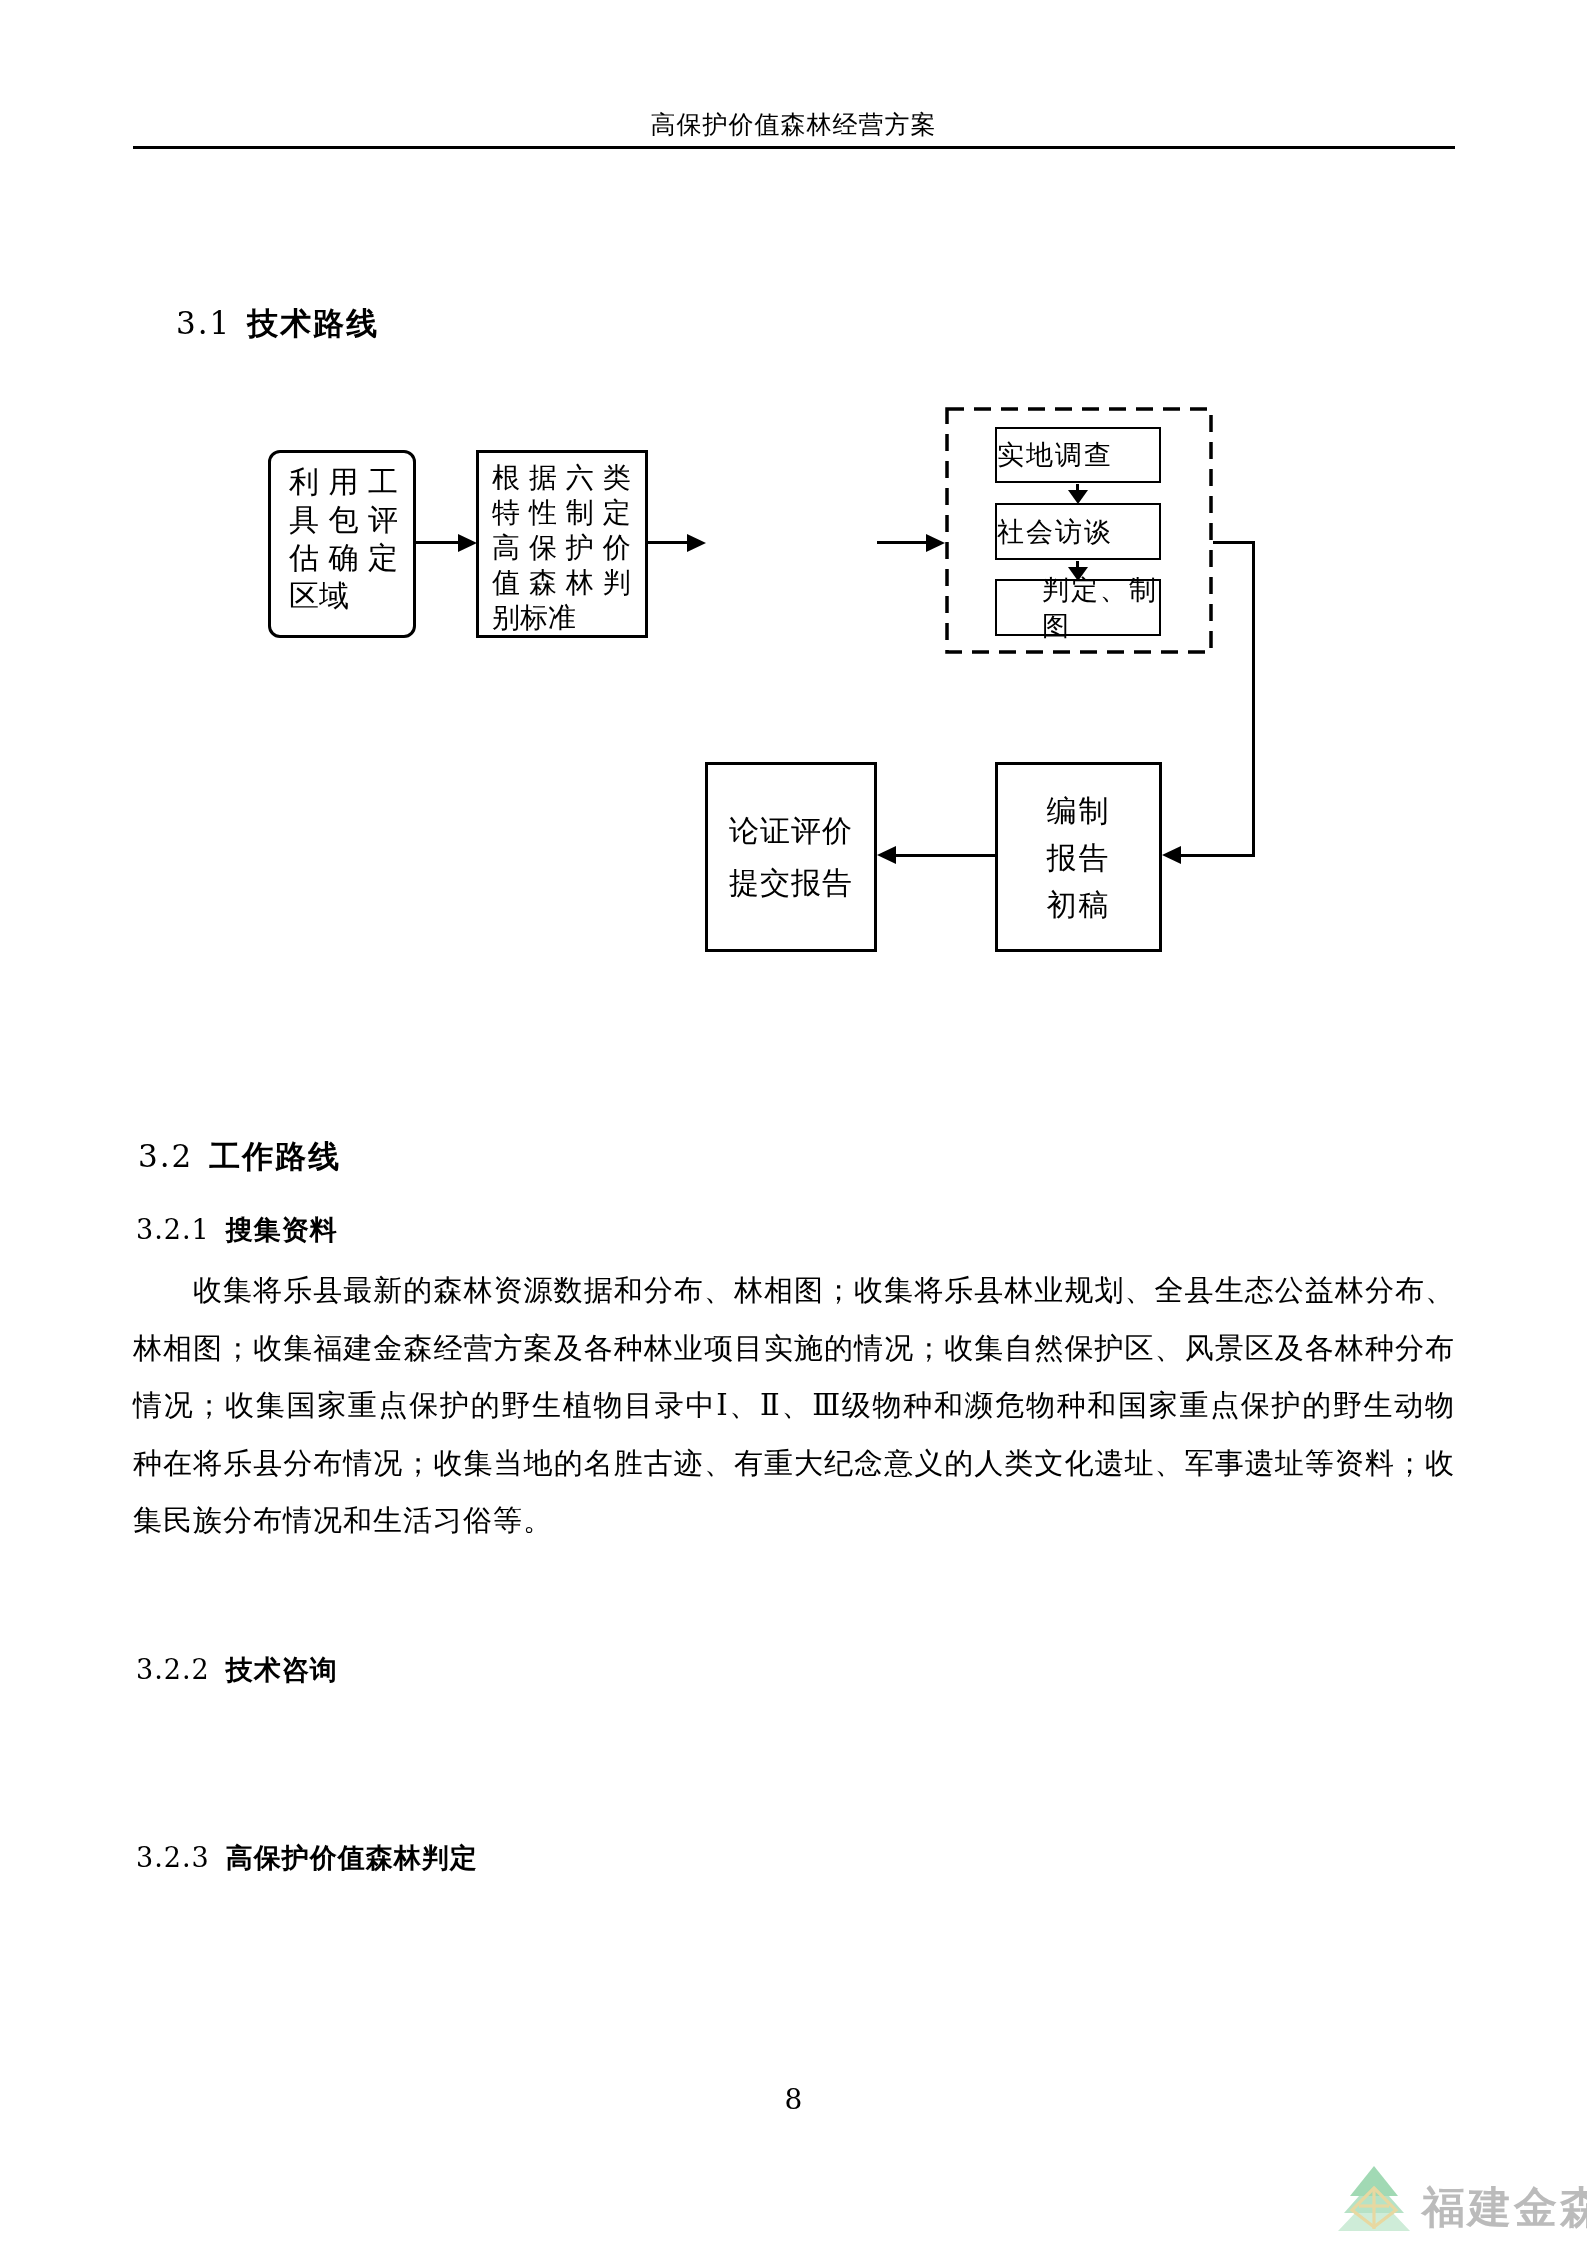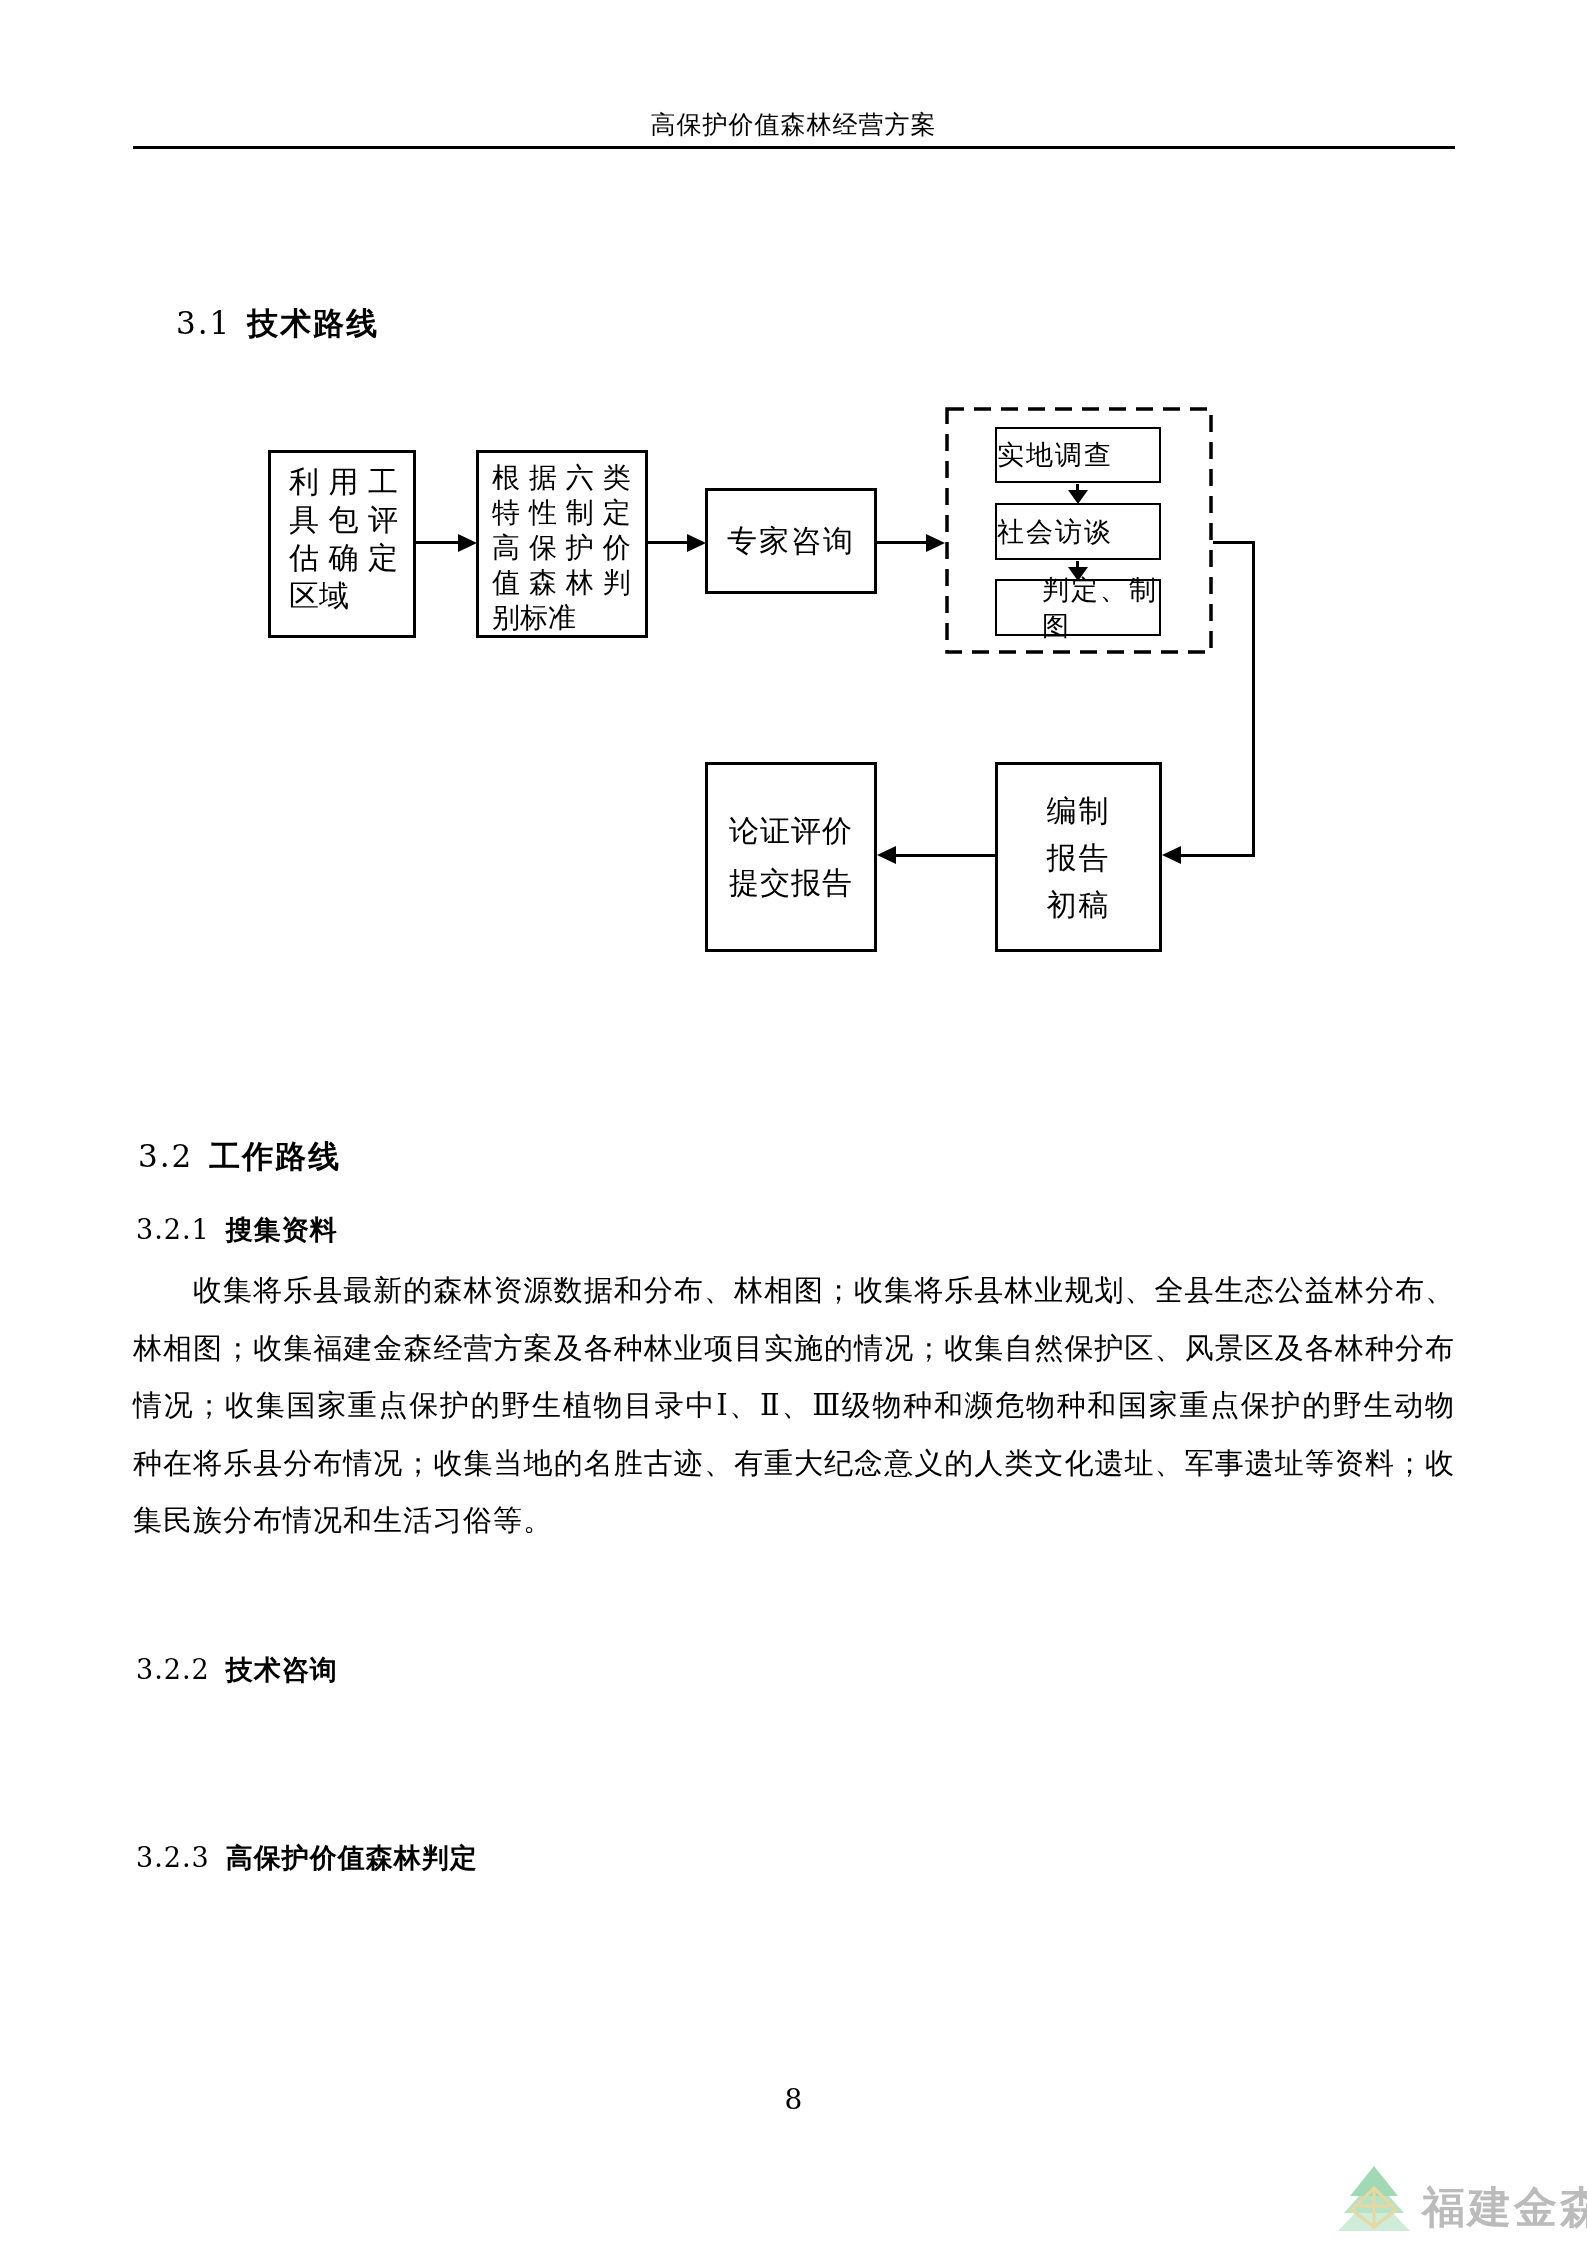--- a/index.html
+++ b/index.html
@@ -83,44 +83,41 @@
 <div class="page">
 
   <div class="header-title">高保护价值森林经营方案</div>
   <div class="header-rule"></div>
 
 
   <div class="h2" style="top:303px;left:176px;">
     <span class="num">3.1</span><span>技术路线</span>
   </div>
 
-  <div class="fbox" style="left:268px;top:450px;width:148px;height:188px;padding:10px 0 0 18px;line-height:38px;font-size:30px;">
+  <div class="fbox" style="left:268px;top:450px;width:148px;height:188px;padding:10px 0 0 18px;line-height:38px;font-size:30px;border-radius:12px;">
     <span class="line">利 用 工</span>
     <span class="line">具 包 评</span>
     <span class="line">估 确 定</span>
     <span class="line">区域</span>
   </div>
 
   <div class="fl-line" style="left:416px;top:541px;width:43px;height:3px;"></div>
   <div class="ah-right" style="left:458px;top:534px;"></div>
 
   <div class="fbox" style="left:476px;top:450px;width:172px;height:188px;padding:7px 0 0 13px;line-height:35px;font-size:28px;">
     <span class="line">根 据 六 类</span>
     <span class="line">特 性 制 定</span>
     <span class="line">高 保 护 价</span>
     <span class="line">值 森 林 判</span>
     <span class="line">别标准</span>
   </div>
 
   <div class="fl-line" style="left:648px;top:541px;width:40px;height:3px;"></div>
   <div class="ah-right" style="left:687px;top:534px;"></div>
 
-  <div class="fbox center-flex" style="left:705px;top:488px;width:172px;height:106px;font-size:30px;letter-spacing:2px;">
-    <span>专家咨询</span>
-  </div>
 
   <div class="fl-line" style="left:877px;top:541px;width:50px;height:3px;"></div>
   <div class="ah-right" style="left:926px;top:534px;"></div>
 
   <svg class="abs" style="left:945px;top:407px;" width="268" height="247">
     <rect x="2" y="2" width="264" height="243" fill="none" stroke="#000" stroke-width="3.5" stroke-dasharray="17 10"></rect>
   </svg>
 
   <div class="fbox-inner" style="left:995px;top:427px;width:166px;height:56px;">
     <span>实地调查</span>

